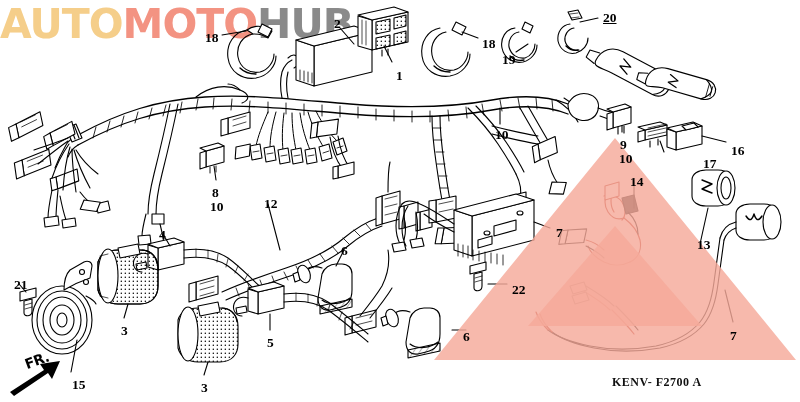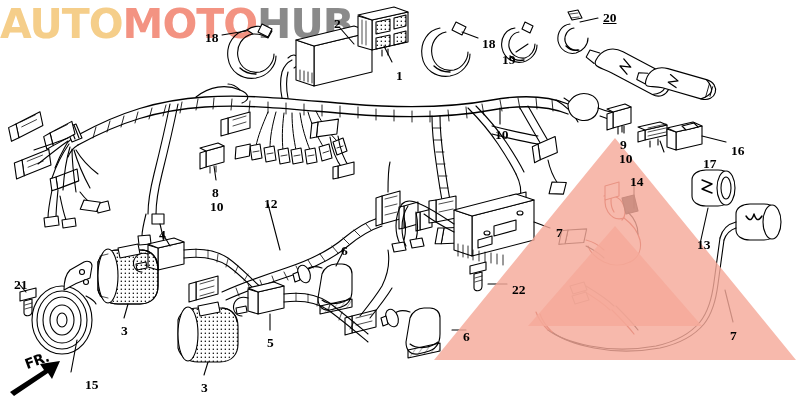--- a/index.html
+++ b/index.html
@@ -625,20 +625,21 @@
       <path d="M185,96 L272,196 L98,196 Z"></path>
     </g>
   </svg>
 
   <div id="wm-text">
     <span class="a">AUTO</span><span class="m">MOTO</span><span class="h">HUB</span>
   </div>
 
   <div id="fr">FR.</div>
 
+  <div id="partno">KENV-  F2700 A</div>
 
   <div id="callouts">
       <div class="lbl" style="left: 205px; top: 31px;">18</div>
       <div class="lbl" style="left: 334px; top: 17px;">2</div>
       <div class="lbl" style="left: 396px; top: 69px;">1</div>
       <div class="lbl" style="left: 482px; top: 37px;">18</div>
       <div class="lbl" style="left: 502px; top: 53px; text-align: center;">19</div>
       <div class="lbl" style="left: 603px; top: 11px; text-decoration: underline;">20</div>
       <div class="lbl" style="left: 495px; top: 128px;">10</div>
       <div class="lbl" style="left: 620px; top: 138px;">9</div>
@@ -653,16 +654,16 @@
       <div class="lbl" style="left: 697px; top: 238px;">13</div>
       <div class="lbl" style="left: 159px; top: 228px;">4</div>
       <div class="lbl" style="left: 341px; top: 244px;">6</div>
       <div class="lbl" style="left: 512px; top: 283px;">22</div>
       <div class="lbl" style="left: 730px; top: 329px;">7</div>
       <div class="lbl" style="left: 14px; top: 278px;">21</div>
       <div class="lbl" style="left: 121px; top: 324px;">3</div>
       <div class="lbl" style="left: 267px; top: 336px;">5</div>
       <div class="lbl" style="left: 463px; top: 330px;">6</div>
       <div class="lbl" style="left: 201px; top: 381px;">3</div>
-      <div class="lbl" style="left: 85px; top: 378px;">15</div>
+      <div class="lbl" style="left: 72px; top: 378px;">15</div>
     </div>
 
 </div>
 
 </body></html>

